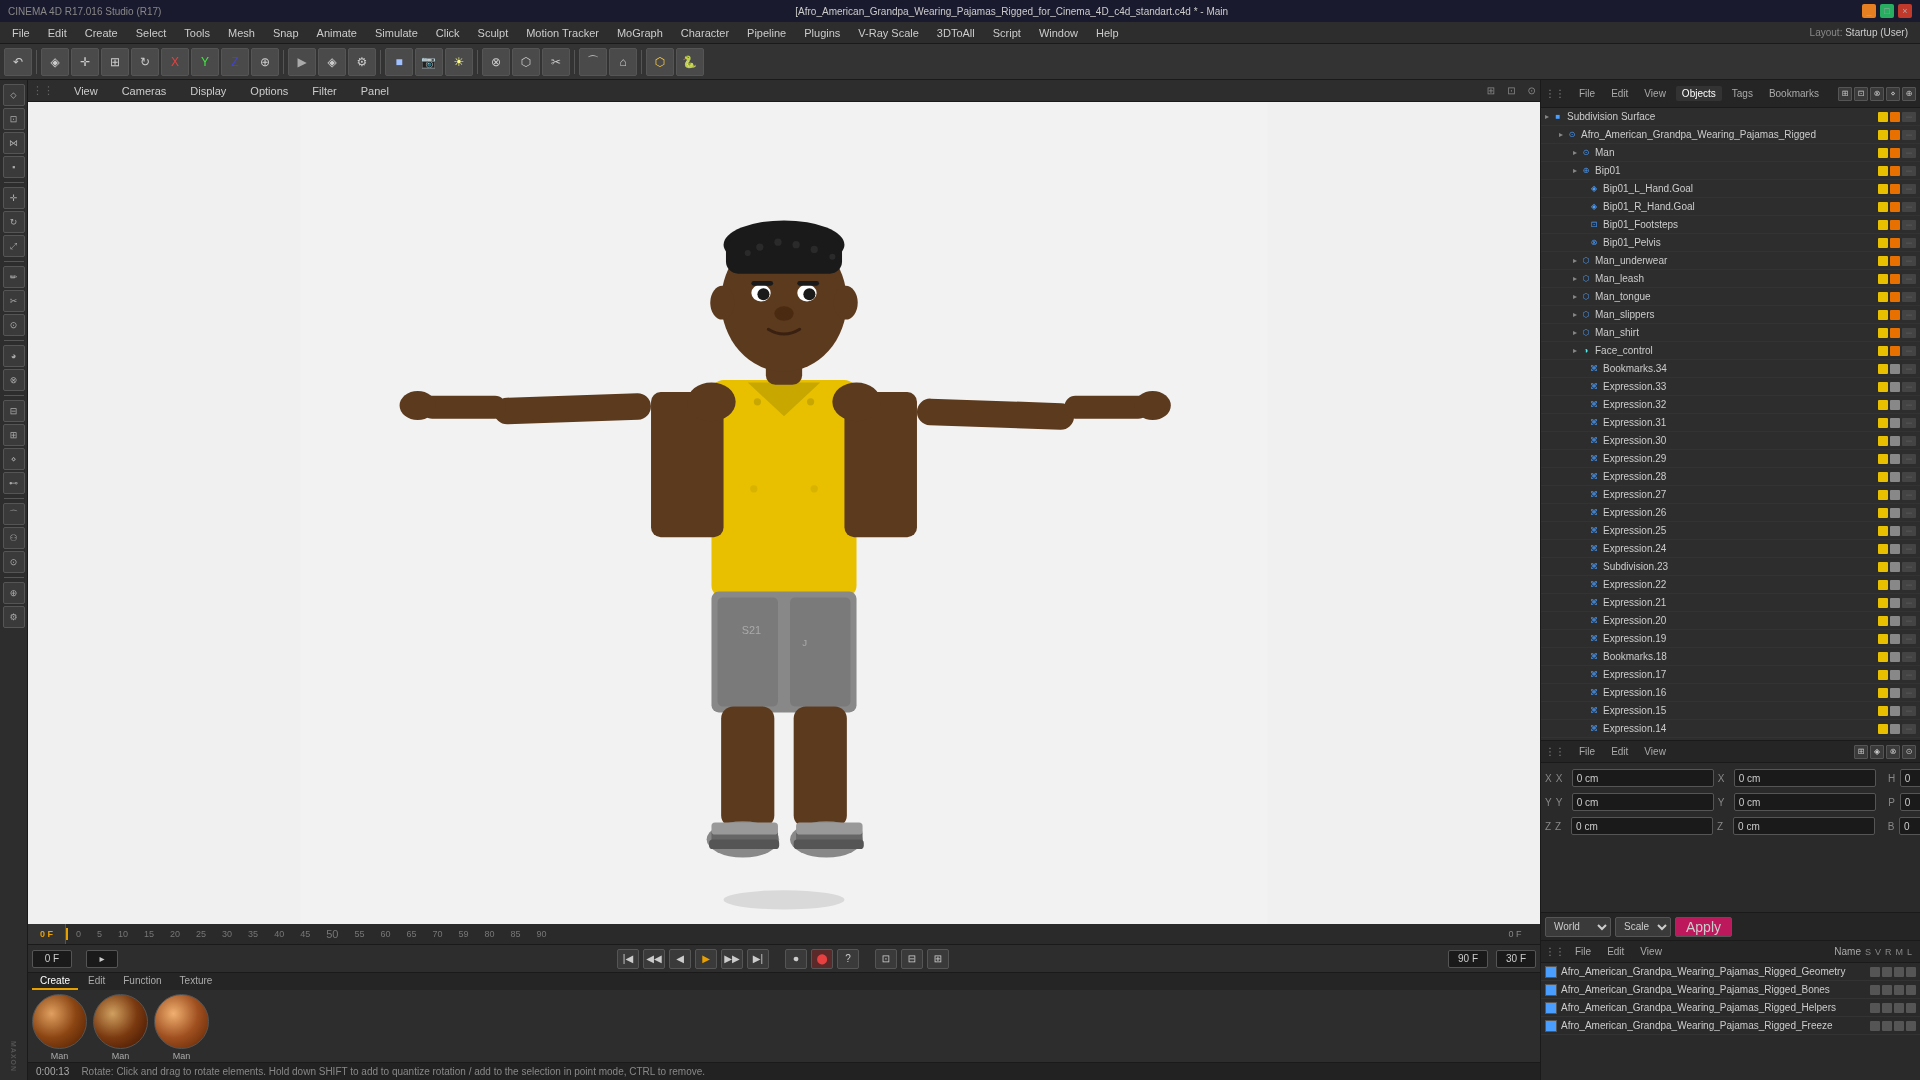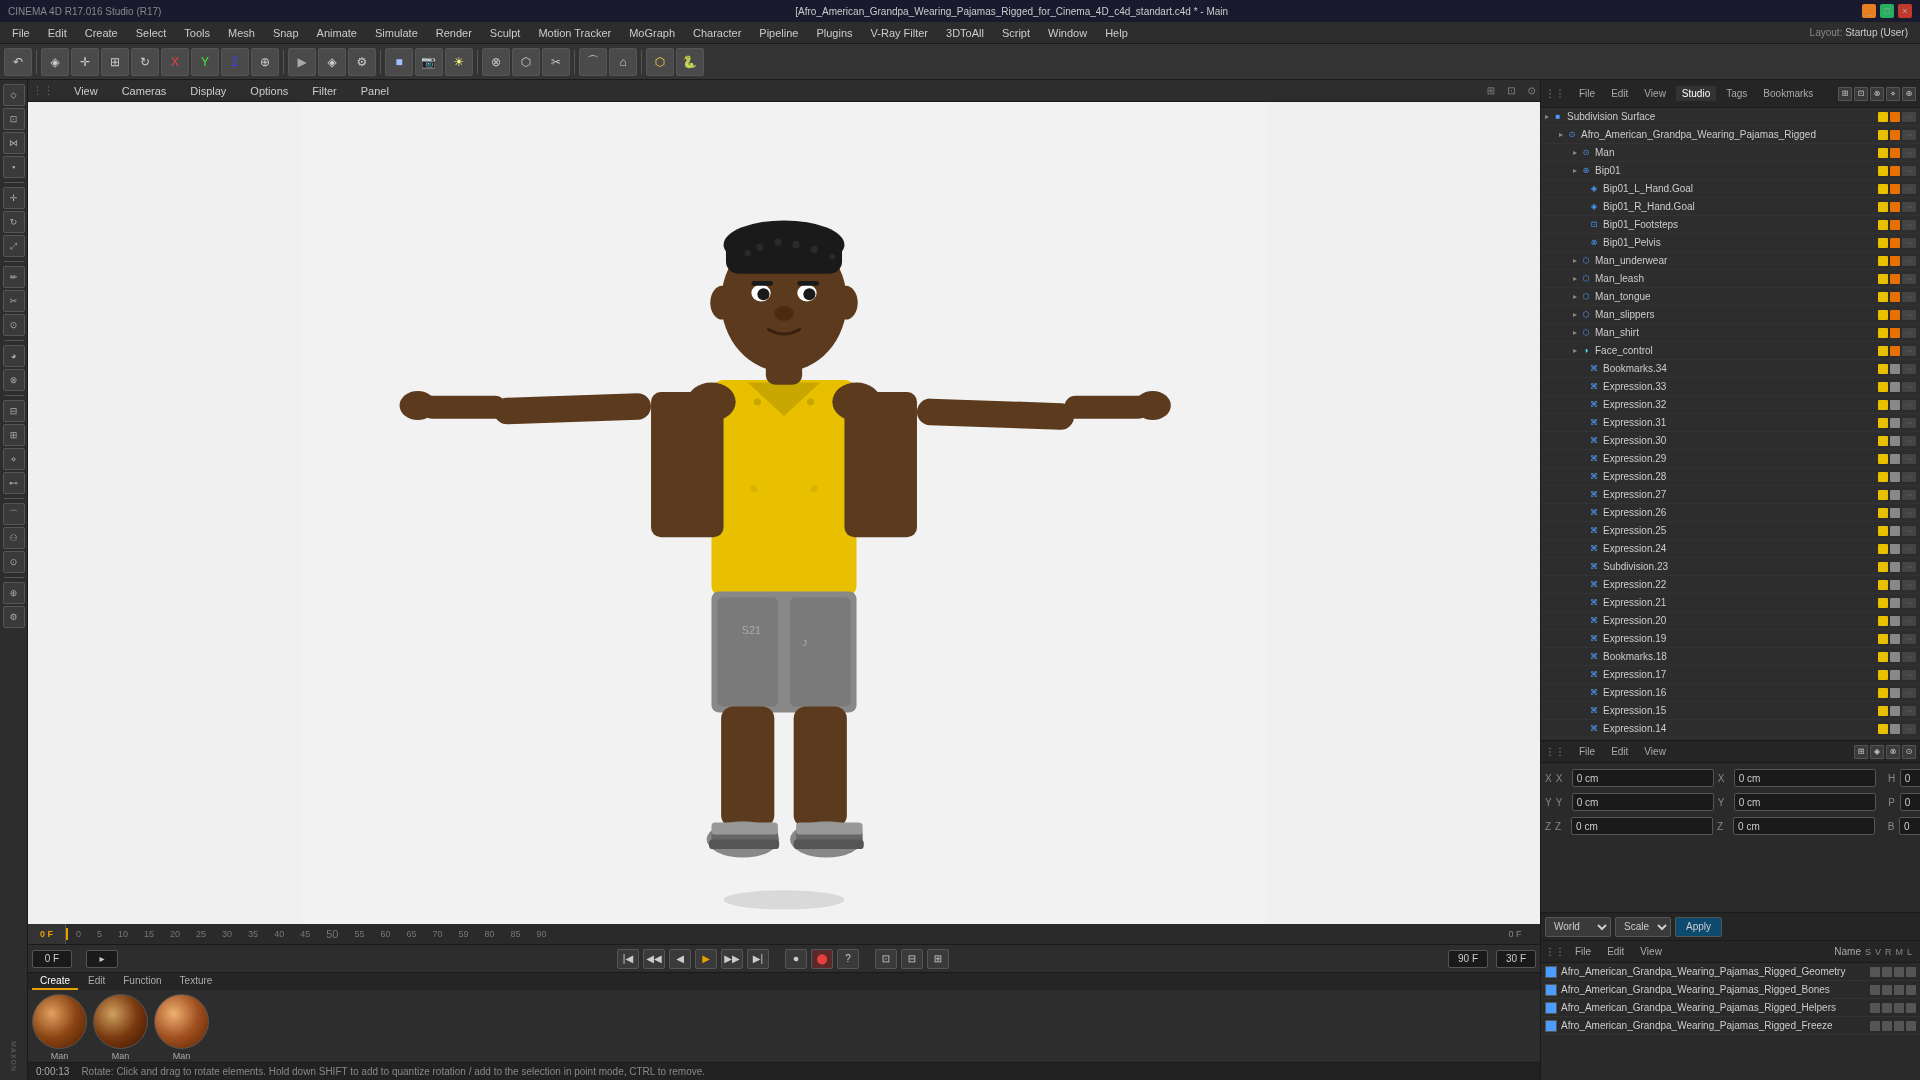--- a/index.html
+++ b/index.html
@@ -147,21 +147,21 @@
     .coord-sublabel { color: #888; font-size: 10px; width: 14px; }
     .coord-input { background: #1a1a1a; border: 1px solid #555; border-radius: 2px; height: 18px; flex: 1; color: #ccc; font-size: 10px; padding: 0 4px; }
     .coord-phb { width: 16px; color: #888; font-size: 10px; text-align: center; }
     .coord-phb-input { background: #1a1a1a; border: 1px solid #555; border-radius: 2px; height: 18px; width: 40px; color: #ccc; font-size: 10px; padding: 0 4px; }
 
     #attr-footer {
       height: 28px; background: #252525; border-top: 1px solid #1a1a1a;
       display: flex; align-items: center; padding: 0 4px; gap: 4px;
     }
     .world-select { background: #3a3a3a; border: 1px solid #555; border-radius: 2px; height: 20px; color: #ccc; font-size: 10px; padding: 0 4px; }
-    .apply-btn { background: #0c4a6e; border: 1px solid #555; border-radius: 2px; height: 20px; padding: 0 10px; color: #ccc; font-size: 10px; cursor: pointer; }
+    .apply-btn { background: #be185d; border: 1px solid #555; border-radius: 2px; height: 20px; padding: 0 10px; color: #ccc; font-size: 14px; cursor: pointer; }
 
     
     #asset-panel {
       height: 140px; background: #2a2a2a; border-top: 1px solid #1a1a1a;
       display: flex; flex-direction: column;
     }
     #asset-header {
       height: 22px; background: #252525; border-bottom: 1px solid #1a1a1a;
       display: flex; align-items: center; padding: 0 4px; gap: 4px;
     }
@@ -204,28 +204,28 @@
 <div id="menubar">
   <div class="menu-item">File</div>
   <div class="menu-item">Edit</div>
   <div class="menu-item">Create</div>
   <div class="menu-item">Select</div>
   <div class="menu-item">Tools</div>
   <div class="menu-item">Mesh</div>
   <div class="menu-item">Snap</div>
   <div class="menu-item">Animate</div>
   <div class="menu-item">Simulate</div>
-  <div class="menu-item">Render</div>
+  <div class="menu-item">Click</div>
   <div class="menu-item">Sculpt</div>
   <div class="menu-item">Motion Tracker</div>
   <div class="menu-item">MoGraph</div>
   <div class="menu-item">Character</div>
   <div class="menu-item">Pipeline</div>
   <div class="menu-item">Plugins</div>
-  <div class="menu-item">V-Ray Filter</div>
+  <div class="menu-item">V-Ray Scale</div>
   <div class="menu-item">3DToAll</div>
   <div class="menu-item">Script</div>
   <div class="menu-item">Window</div>
   <div class="menu-item">Help</div>
   <div style="flex:1;"></div>
   <span style="color:#888;font-size:10px;margin-right:8px;">Layout: <span style="color:#ccc;">Startup (User)</span></span>
 </div>
 
 <div id="toolbar">
 
@@ -495,21 +495,21 @@
 
   </div>
 
   <div id="right-panel">
 
     <div id="om-header">
       <span style="color:#888;font-size:10px;margin-right:4px;">⋮⋮</span>
       <span class="om-tab">File</span>
       <span class="om-tab">Edit</span>
       <span class="om-tab">View</span>
-      <span class="om-tab active">Studio</span>
+      <span class="om-tab active">Objects</span>
       <span class="om-tab">Tags</span>
       <span class="om-tab">Bookmarks</span>
       <div style="flex:1;"></div>
 
       <div style="display:flex;gap:2px;align-items:center;">
         <div style="width:14px;height:14px;background:#3a3a3a;border:1px solid #555;border-radius:1px;display:flex;align-items:center;justify-content:center;cursor:pointer;font-size:8px;">⊞</div>
         <div style="width:14px;height:14px;background:#3a3a3a;border:1px solid #555;border-radius:1px;display:flex;align-items:center;justify-content:center;cursor:pointer;font-size:8px;">⊡</div>
         <div style="width:14px;height:14px;background:#3a3a3a;border:1px solid #555;border-radius:1px;display:flex;align-items:center;justify-content:center;cursor:pointer;font-size:8px;">⊗</div>
         <div style="width:14px;height:14px;background:#3a3a3a;border:1px solid #555;border-radius:1px;display:flex;align-items:center;justify-content:center;cursor:pointer;font-size:8px;">⋄</div>
         <div style="width:14px;height:14px;background:#3a3a3a;border:1px solid #555;border-radius:1px;display:flex;align-items:center;justify-content:center;cursor:pointer;font-size:8px;">⊕</div>

